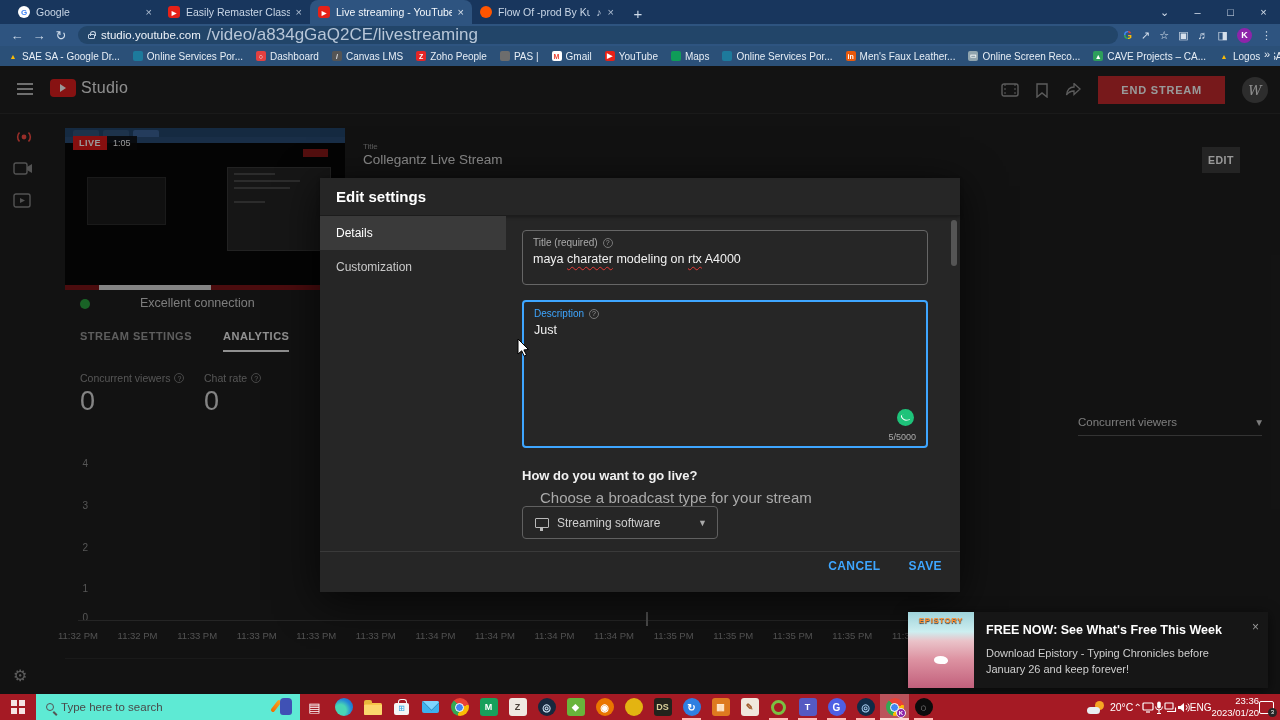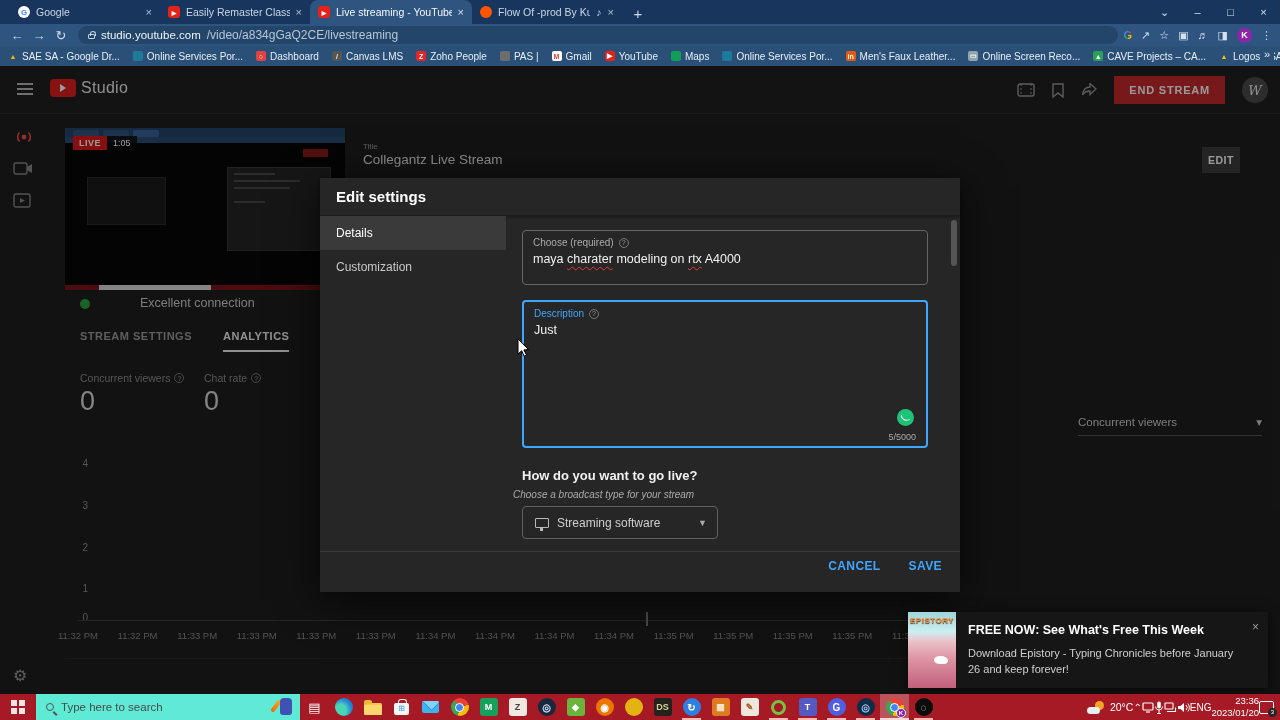--- a/index.html
+++ b/index.html
@@ -18,41 +18,41 @@
 .fav-soundcloud{background:#f50;border-radius:50%;color:#fff;font-size:7px;}
 #newtab{width:24px;height:22px;color:#cfdcea;font-size:15px;display:flex;align-items:center;justify-content:center;margin-left:4px;}
 #winctl{position:absolute;right:0;top:0;height:24px;display:flex;z-index:51;}
 #winctl span{width:33px;height:24px;display:flex;align-items:center;justify-content:center;color:#d6e0ec;font-size:11px;}
 #navbar{position:absolute;top:24px;left:0;width:1280px;height:22px;background:#2e5480;display:flex;align-items:center;padding:0 6px;z-index:50;}
 .navbtn{width:22px;text-align:center;color:#cfdcea;font-size:13px;flex:0 0 auto;}
 #urlpill{flex:1;height:18px;background:#224569;border-radius:9px;display:flex;align-items:center;padding:0 10px;gap:6px;margin:0 6px;overflow:hidden;}
 .lock{width:7px;height:5px;border:1px solid #c3d2e2;border-radius:1px;position:relative;margin-top:3px;flex:0 0 auto;}
 .lock::before{content:"";position:absolute;top:-4px;left:0.5px;width:4px;height:4px;border:1px solid #c3d2e2;border-bottom:none;border-radius:3px 3px 0 0;}
 #urlpill .domain{color:#eef3f9;font-size:11.5px;white-space:nowrap;}
-#urlpill .path{color:#b7c6d8;font-size:12px;white-space:nowrap;text-align:right;}
+#urlpill .path{color:#b7c6d8;font-size:17px;white-space:nowrap;text-align:right;}
 #navicons{display:flex;align-items:center;gap:9px;color:#d6e0ec;font-size:11px;flex:0 0 auto;margin-right:2px;}
 #navicons .gicon{color:#fff;background:conic-gradient(#ea4335 0 25%,#fbbc05 25% 50%,#34a853 50% 75%,#4285f4 75% 100%);-webkit-background-clip:text;background-clip:text;-webkit-text-fill-color:transparent;font-weight:bold;}
 .avatar-k{width:15px;height:15px;border-radius:50%;background:#8e24aa;color:#fff;font-size:9px;font-weight:bold;display:flex;align-items:center;justify-content:center;}
 #bookmarks{position:absolute;top:46px;left:0;width:1280px;height:20px;background:#2b5078;display:flex;align-items:center;gap:13px;padding:0 10px 0 8px;color:#e6edf5;font-size:10px;overflow:hidden;z-index:50;}
 .bm{display:flex;align-items:center;gap:4px;white-space:nowrap;flex:0 0 auto;}
 .bm .fav{width:10px;height:10px;border-radius:2px;font-size:7px;font-weight:bold;display:flex;align-items:center;justify-content:center;}
 #bmmore{position:absolute;right:6px;color:#e6edf5;font-size:11px;background:#2b5078;padding:0 4px;}
 
 
 #page{position:absolute;top:66px;left:0;width:1280px;height:628px;background:#1f1f1f;overflow:hidden;}
 #sheader{position:absolute;top:0;left:0;right:0;height:48px;background:#212121;border-bottom:1px solid rgba(255,255,255,.05);}
 #hamburger{position:absolute;left:17px;top:17px;width:16px;}
 #hamburger div{height:2px;background:#b9b9b9;margin-bottom:3px;}
 #brand{position:absolute;left:50px;top:13px;display:flex;gap:5px;}
 #brand .yt{width:26px;height:18px;background:#e21e1e;border-radius:4px;display:flex;align-items:center;justify-content:center;}
 #brand .yt span{width:0;height:0;border-left:6px solid #fff;border-top:4px solid transparent;border-bottom:4px solid transparent;}
 #brand .bt{color:#ececec;font-size:16px;letter-spacing:.3px;}
 #sh-right{position:absolute;right:12px;top:0;height:48px;display:flex;align-items:center;gap:17px;}
 .hicon{color:#9a9a9a;}
-#endstream{background:#c62a2e;color:#fff;font-size:11px;font-weight:bold;letter-spacing:.8px;padding:8px 15px;border:none;}
+#endstream{background:#c62a2e;color:#fff;font-size:11px;font-weight:bold;letter-spacing:.8px;padding:8px 23px;border:none;}
 #avatar-w{width:26px;height:26px;border-radius:50%;background:#4c4c4c;color:#eee;font-family:"DejaVu Serif",serif;font-style:italic;font-size:13px;display:flex;align-items:center;justify-content:center;}
 #rail{position:absolute;left:0;top:48px;width:48px;bottom:0;}
 .rail-ic{position:absolute;left:13px;}
 
 #preview{position:absolute;left:65px;top:62px;width:280px;height:162px;background:#070707;overflow:hidden;}
 #pv-top{position:absolute;top:0;left:0;right:0;height:9px;background:#24466d;}
 #pv-top i{position:absolute;top:2px;width:26px;height:7px;background:#31567e;border-radius:2px 2px 0 0;}
 #pv-tool{position:absolute;top:9px;left:0;right:0;height:6px;background:#2a4e77;}
 #pv-dlg{position:absolute;left:58%;top:24%;width:37%;height:52%;background:#262626;border:1px solid #3a3a3a;}
 #pv-dlg i{display:block;height:2px;background:#4a4a4a;margin:5px 6px 0 6px;}
@@ -104,34 +104,34 @@
 #f-desc{top:122px;height:148px;border:2px solid #3ea6ff;}
 .flabel{position:absolute;left:10px;top:6px;font-size:10px;color:#aaa;display:flex;align-items:center;gap:5px;}
 #f-desc .flabel{color:#3ea6ff;}
 #f-desc .flabel .qmark{color:#999;}
 .fvalue{position:absolute;left:10px;top:21px;font-size:12.5px;color:#f1f1f1;}
 .missp{text-decoration:underline;text-decoration-style:wavy;text-decoration-color:#e53935;text-decoration-thickness:1px;text-underline-offset:2.5px;}
 #gram{position:absolute;right:12px;bottom:20px;width:17px;height:17px;border-radius:50%;background:#1ec37a;}
 #gram::after{content:"";position:absolute;left:4px;top:5px;width:8px;height:6px;border:1.6px solid #fff;border-top:none;border-right:none;border-radius:0 0 0 6px;transform:rotate(-8deg);}
 #counter{position:absolute;right:10px;bottom:4px;font-size:9px;color:#aaa;}
 #golive-h{position:absolute;left:202px;top:290px;font-size:13px;font-weight:bold;color:#f1f1f1;}
-#golive-s{position:absolute;left:193px;top:311px;font-size:10px;color:#aaa;font-style:italic;}
+#golive-s{position:absolute;left:220px;top:311px;font-size:15px;color:#aaa;}
 #bdrop{position:absolute;left:202px;top:328px;width:196px;height:33px;border:1px solid #606060;border-radius:4px;display:flex;align-items:center;color:#cfcfcf;font-size:12px;}
 #bdrop .mon{width:14px;height:10px;border:1.5px solid #b9b9b9;border-radius:1px;margin:0 8px 0 12px;position:relative;}
 #bdrop .mon::after{content:"";position:absolute;left:4px;bottom:-4px;width:3px;height:3px;background:#b9b9b9;}
 #bdrop .chev{margin-left:auto;margin-right:10px;color:#aaa;font-size:9px;}
 #m-footline{position:absolute;left:0;right:0;top:373px;height:1px;background:#3a3a3a;}
 #m-actions{position:absolute;right:18px;top:381px;display:flex;gap:28px;}
 .mbtn{color:#3ea6ff;font-size:12px;font-weight:bold;letter-spacing:.4px;background:none;border:none;}
 
 #cursor{position:absolute;left:517px;top:272px;z-index:20;}
 
 
 #notif{position:absolute;left:908px;top:546px;width:360px;height:76px;background:#161616;z-index:12;display:flex;box-shadow:0 2px 12px rgba(0,0,0,.6);}
-#notif-img{width:48px;height:76px;flex:0 0 auto;background:linear-gradient(180deg,#9fd3da 0%,#cdeef0 26%,#eac3c9 38%,#dd93a2 62%,#c2607c 100%);position:relative;text-decoration:underline;}
+#notif-img{width:66px;height:76px;flex:0 0 auto;background:linear-gradient(180deg,#9fd3da 0%,#cdeef0 26%,#eac3c9 38%,#dd93a2 62%,#c2607c 100%);position:relative;text-decoration:underline;}
 #notif-img .gt{position:absolute;top:4px;left:0;right:0;text-align:center;font-size:8px;font-weight:bold;color:#ff8c2b;letter-spacing:.5px;text-shadow:0 1px 1px #333;}
 #notif-img .fox{position:absolute;left:26px;top:44px;width:14px;height:8px;background:#fff;border-radius:50% 60% 40% 50%;}
 #notif-body{padding:11px 24px 0 12px;position:relative;flex:1;}
 #notif-title{font-size:12.5px;font-weight:bold;color:#fff;}
 #notif-text{font-size:11px;color:#cfcfcf;margin-top:9px;line-height:1.45;}
 #notif-close{position:absolute;right:9px;top:8px;color:#9a9a9a;font-size:12px;}
 
 
 #taskbar{position:absolute;left:0;top:694px;width:1280px;height:26px;background:#a51a24;z-index:60;display:flex;align-items:center;}
 #startbtn{width:36px;height:26px;display:flex;align-items:center;justify-content:center;flex:0 0 auto;}
@@ -439,21 +439,21 @@
           <span id="m-title">Edit settings</span>
         </div>
       <div id="m-nav">
           <div class="mnav active">Details</div>
           <div class="mnav">Customization</div>
         </div>
       <div id="m-scroll"></div>
 
       <div class="fieldbox" id="f-title">
         <div class="flabel">
-            <span>Choose (required)</span>
+            <span>Title (required)</span>
             <span class="qmark">?</span>
           </div>
         <div class="fvalue" id="title-parts"><span>maya </span><span class="missp">charater</span><span> modeling on </span><span class="missp">rtx</span><span> A4000</span></div>
       </div>
 
       <div class="fieldbox" id="f-desc">
         <div class="flabel">
             <span>Description</span>
             <span class="qmark">?</span>
           </div>

